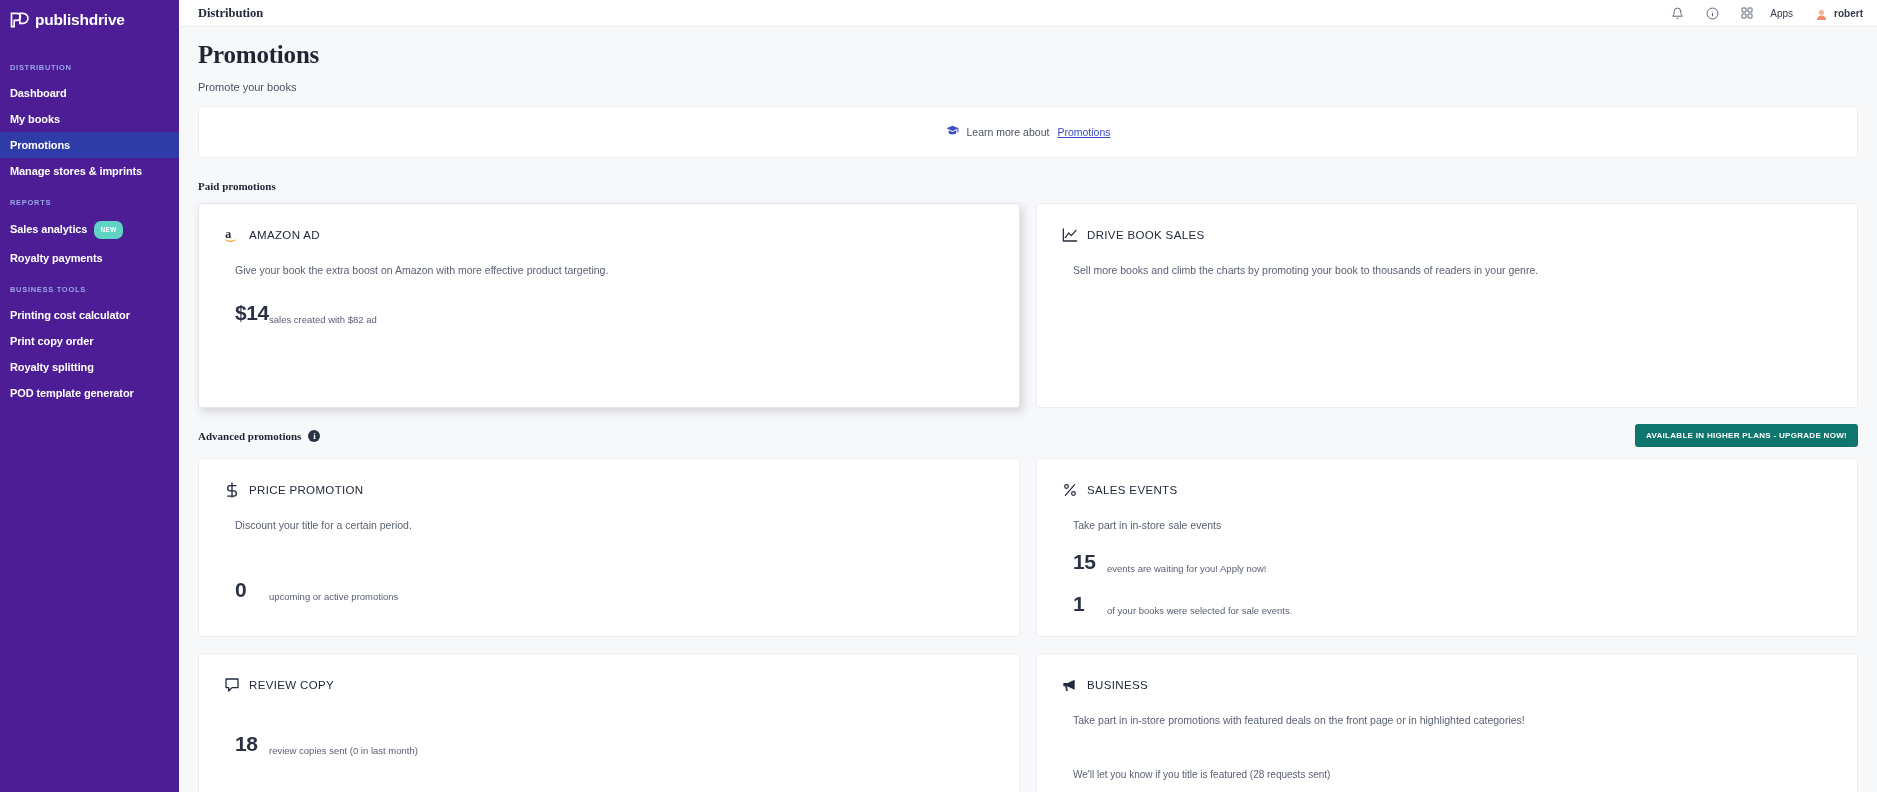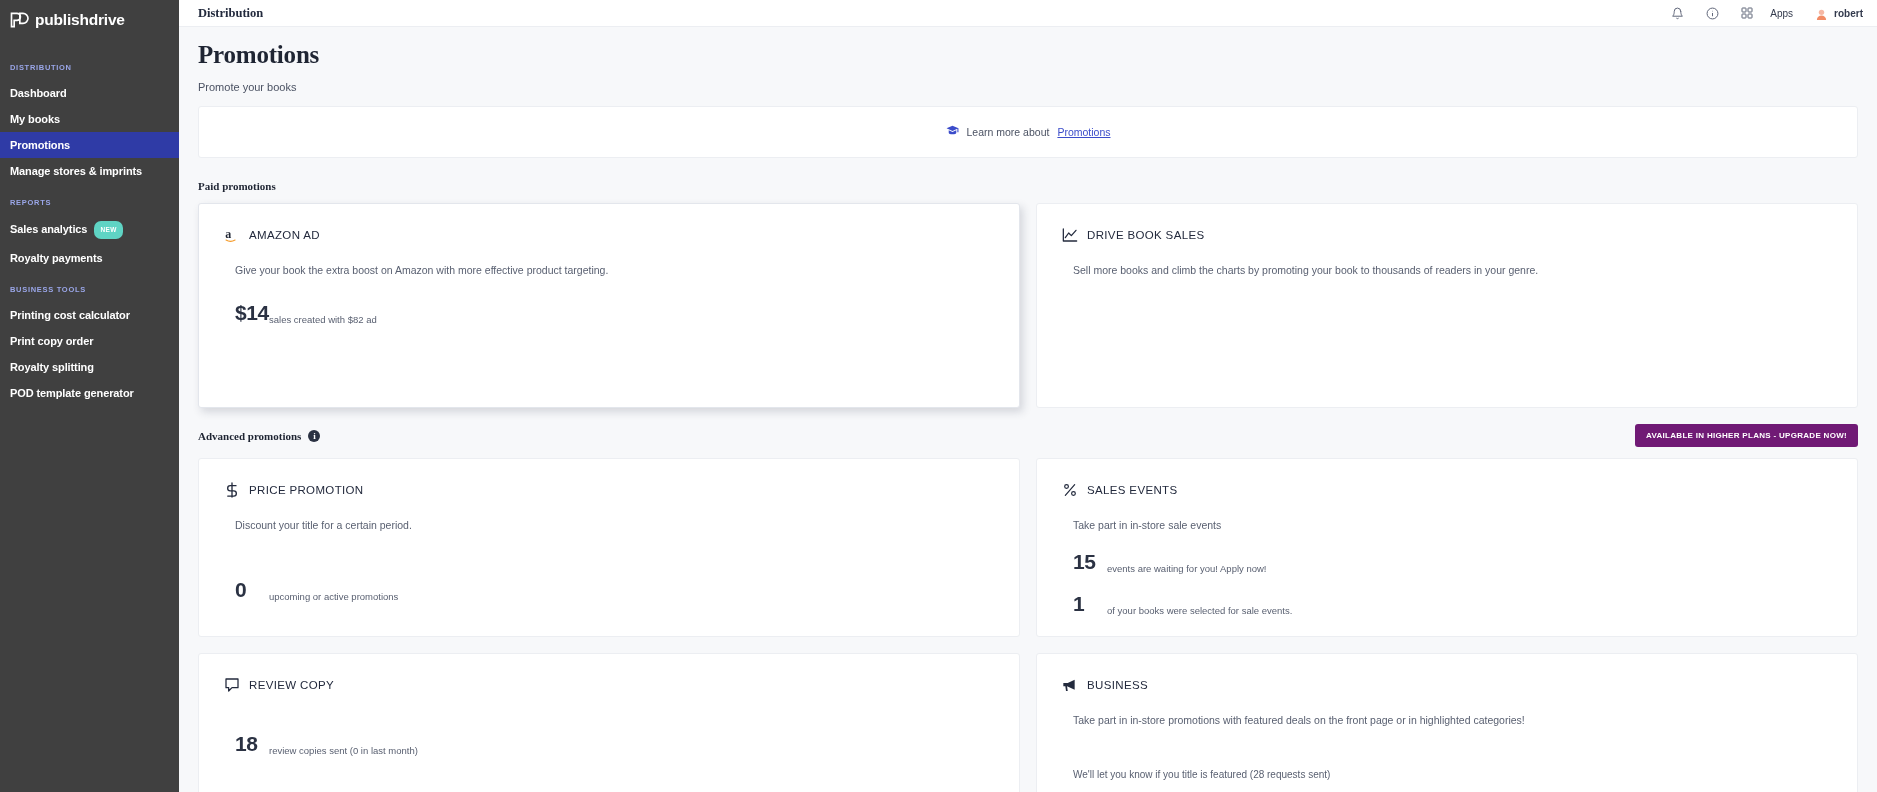--- a/index.html
+++ b/index.html
@@ -8,21 +8,21 @@
     overflow: hidden;
     background: #f7f8fa;
     font-family: "Liberation Sans", sans-serif;
     -webkit-font-smoothing: antialiased;
   }
   .app { display: flex; width: 1877px; height: 792px; }
 
   
   .sidebar {
     width: 179px; min-width: 179px; height: 792px;
-    background: #404040;
+    background: #4c1d95;
     padding-top: 0;
     position: relative;
   }
   .logo-row {
     height: 27px;
     display: flex; align-items: center;
     padding-left: 9px;
     margin-top: 6px;
     margin-bottom: 30px;
   }
@@ -122,21 +122,21 @@
   }
   .info-dot {
     width: 12px; height: 12px; border-radius: 50%;
     background: #2b3243; color: #fff;
     font-size: 9px; font-weight: 700; font-family: "Liberation Serif", serif;
     display: inline-flex; align-items: center; justify-content: center;
     margin-left: 7px; cursor: pointer;
   }
   .upgrade-btn {
     margin-left: auto;
-    background: #701a75; color: #fff;
+    background: #0f766e; color: #fff;
     border: none; border-radius: 3px;
     font-family: "Liberation Sans", sans-serif;
     font-size: 8px; font-weight: 700; letter-spacing: 0.3px;
     padding: 7px 11px;
     cursor: pointer;
     white-space: nowrap;
   }
 
   .card-row { display: flex; gap: 16px; margin-bottom: 16px; }
   .card {

